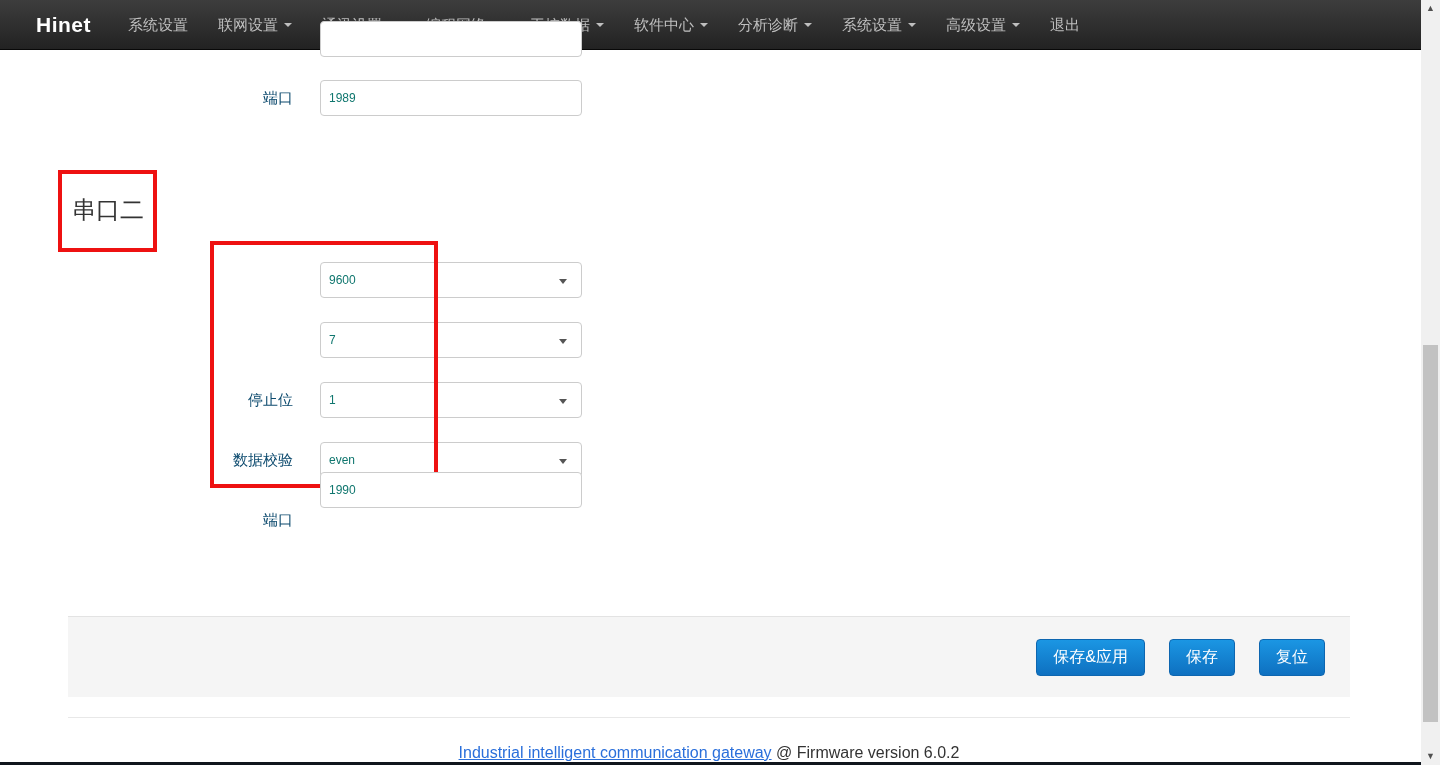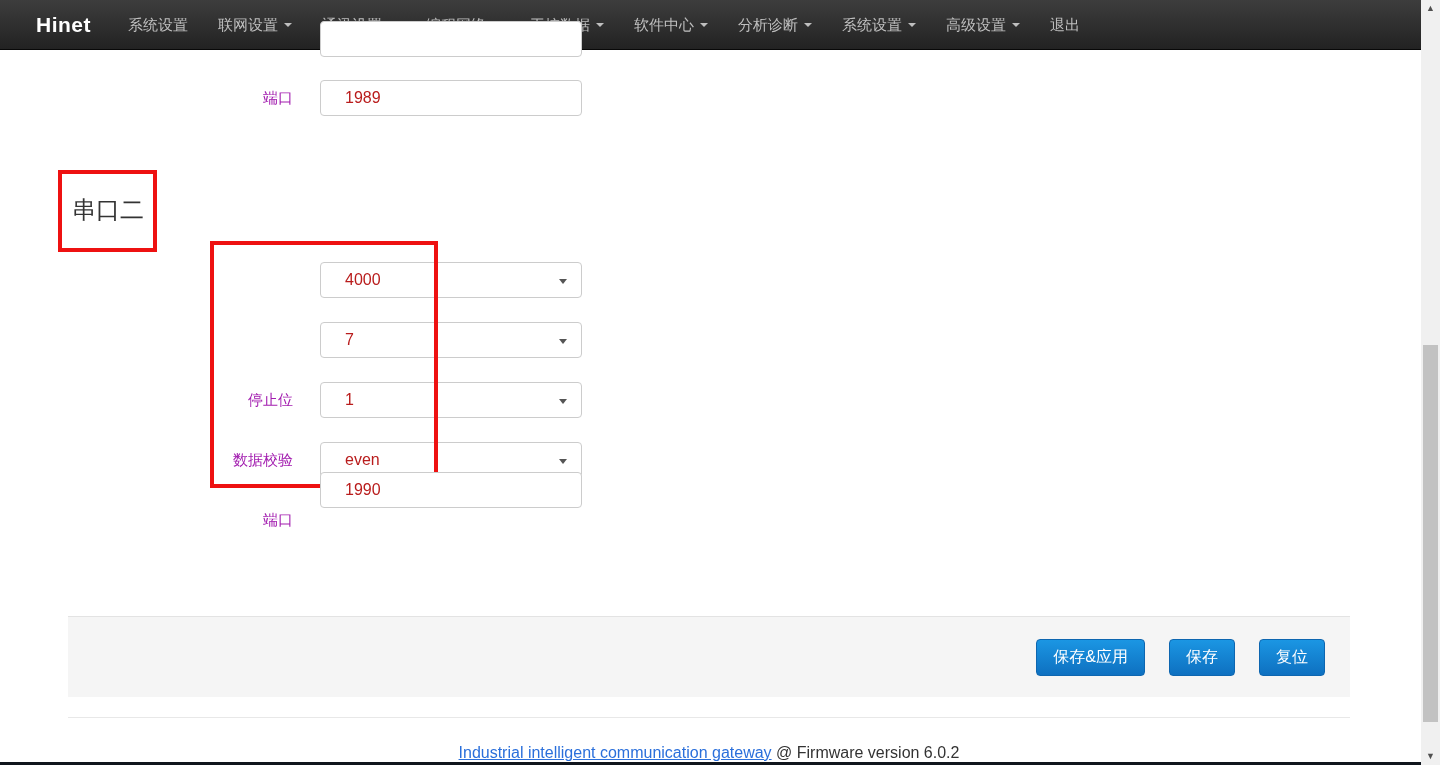--- a/index.html
+++ b/index.html
@@ -41,26 +41,26 @@
   .sb-arrow.up { top:0; }
   .sb-arrow.down { bottom:0; }
   .sb-thumb {
     position:absolute; left:2px; top:345px; width:15px; height:377px;
     background:#c2c2c2; cursor:pointer;
   }
 
   
   .form-label {
     position:absolute; left:153px; width:140px; text-align:right;
-    color:#a21caf; font-size:15px; line-height:36px;
+    color:#0c4a6e; font-size:15px; line-height:36px;
   }
   .text-input, .fake-select {
     position:absolute; left:320px; width:262px; height:36px;
     border:1px solid #ccc; border-radius:4px; background:#fff;
-    font-family:inherit; font-size:16px; color:#b91c1c; padding:0 24px;
+    font-family:inherit; font-size:12px; color:#0f766e; padding:0 8px;
     line-height:34px;
   }
   .fake-select { cursor:pointer; }
   .select-arrow {
     position:absolute; right:14px; top:16px; width:0; height:0;
     border-left:4px solid transparent; border-right:4px solid transparent;
     border-top:5px solid #555;
   }
   .section-title {
     position:absolute; left:72px; top:194px; font-size:24px; font-weight:500;
@@ -143,21 +143,21 @@
 
   <div class="fake-select" style="top:21px;"></div>
 
   <div class="form-label" style="top:80px;">端口</div>
   <input class="text-input" style="top: 80px;" value="1989">
 
   <div class="section-title">串口二</div>
   <div class="annotation-box box1"></div>
 
   <div class="fake-select" style="top:262px;">
-    <span>4000</span>
+    <span>9600</span>
     <i class="select-arrow"></i>
   </div>
 
   <div class="fake-select" style="top:322px;">
     <span>7</span>
     <i class="select-arrow"></i>
   </div>
 
   <div class="form-label" style="top:382px;">停止位</div>
   <div class="fake-select" style="top:382px;">

